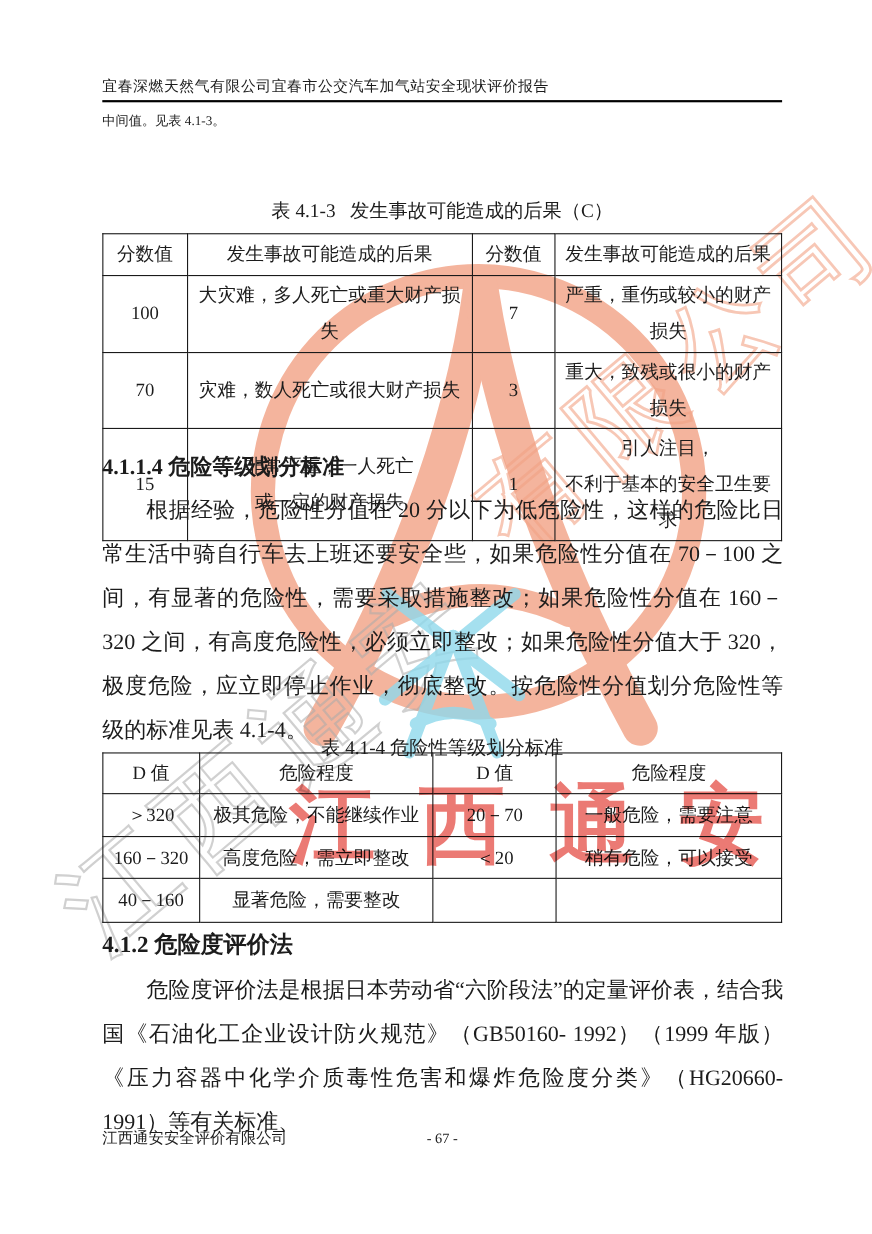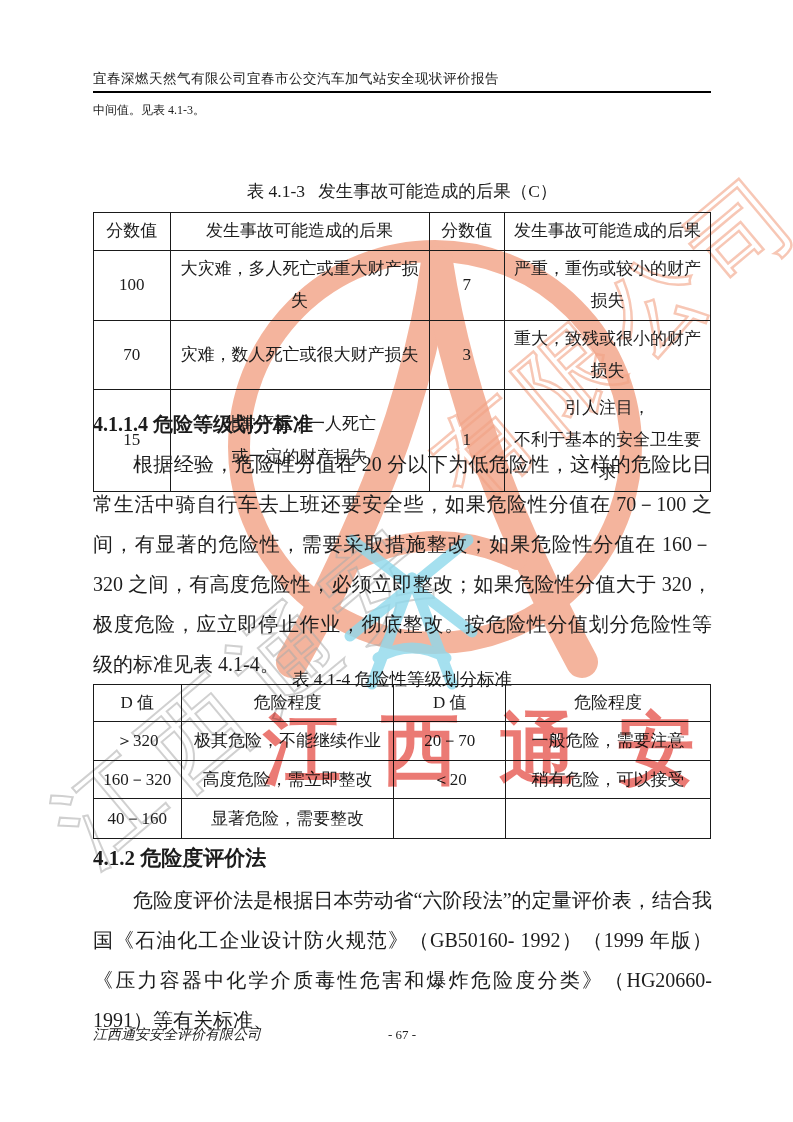--- a/index.html
+++ b/index.html
@@ -45,21 +45,21 @@
     border-collapse:collapse;table-layout:fixed;
   }
   .tbl1{top:212px;}
   .tbl2{top:684px;}
   table.doc td{
     border:1.4px solid #1a1a1a;
     text-align:center;vertical-align:middle;
     font-size:17px;padding:2px 4px;
     white-space:pre-line;line-height:1.9;
   }
-  .footer-left{top:1026px;left:93px;font-size:14px;font-style:italic;}
+  .footer-left{top:1026px;left:93px;font-size:14px;}
   .footer-center{top:1027px;left:93px;width:618px;text-align:center;font-size:13px;}
   .footer-right{top:1026px;left:93px;width:618px;text-align:right;font-size:14px;}
 </style>
 </head>
 <body>
 
 <div class="page">
 
   <svg class="wm-svg" width="793" height="1122" viewBox="0 0 793 1122">
 

